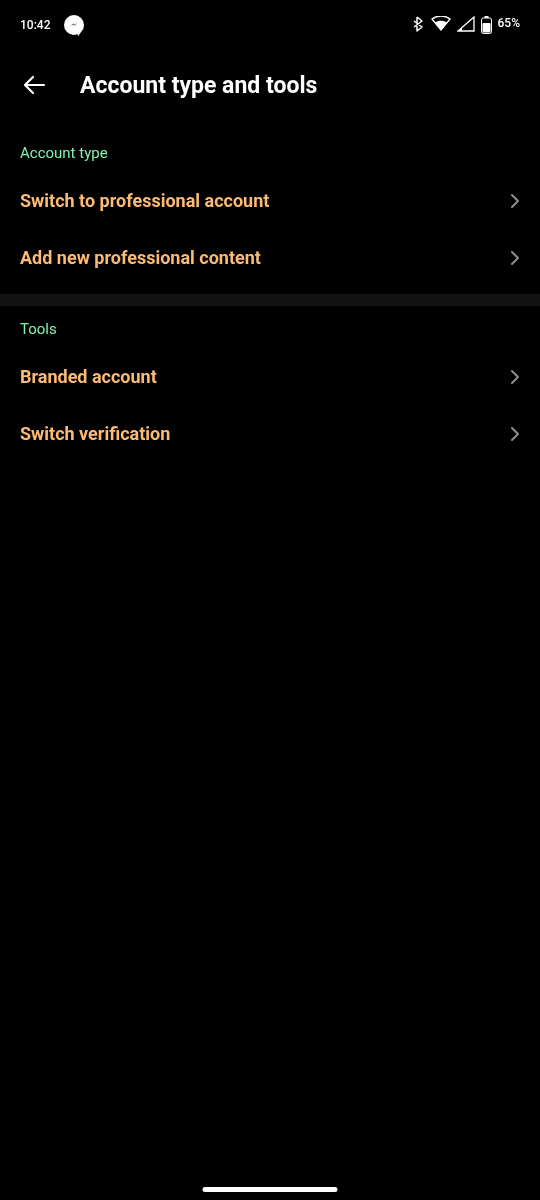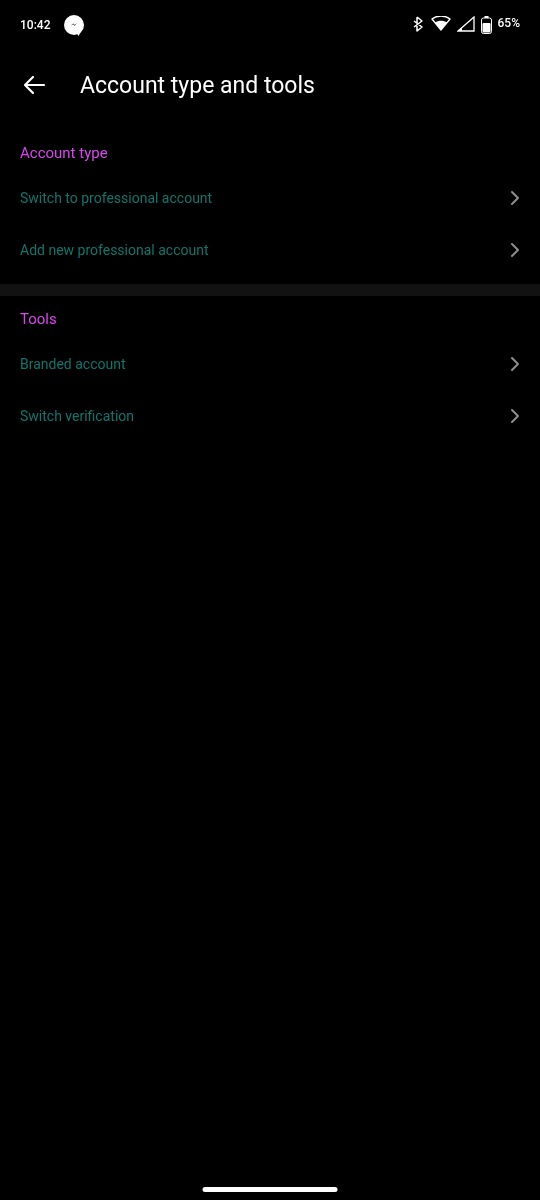--- a/index.html
+++ b/index.html
@@ -67,39 +67,39 @@
     }
     .back-arrow {
       width: 30px;
       height: 30px;
       display: flex;
       align-items: center;
       justify-content: center;
     }
     .header-title {
       font-size: 23px;
-      font-weight: 400;
+      font-weight: 700;
     }
     .section-header {
       padding: 14px 20px 10px 20px;
       font-size: 15px;
-      color: #d946ef;
+      color: #86efac;
       font-weight: 400;
     }
     .list-item {
       display: flex;
       justify-content: space-between;
       align-items: center;
       padding: 18px 20px;
       cursor: pointer;
     }
     .list-item-label {
-      font-size: 14px;
-      color: #0f766e;
-      font-weight: 400;
+      font-size: 18px;
+      color: #fdba74;
+      font-weight: 700;
     }
     .chevron {
       color: #8e8e8e;
       display: flex;
       align-items: center;
     }
     .section-divider {
       height: 12px;
       background: #121212;
       margin: 8px 0 0 0;
@@ -162,21 +162,21 @@
 <div class="list-item">
   <span class="list-item-label">Switch to professional account</span>
   <span class="chevron">
     <svg width="10" height="16" viewBox="0 0 10 16">
         <path d="M2 2 L8 8 L2 14" stroke="#8e8e8e" stroke-width="2" fill="none" stroke-linecap="round" stroke-linejoin="round"></path>
       </svg>
   </span>
 </div>
 
 <div class="list-item">
-  <span class="list-item-label">Add new professional account</span>
+  <span class="list-item-label">Add new professional content</span>
   <span class="chevron">
     <svg width="10" height="16" viewBox="0 0 10 16">
         <path d="M2 2 L8 8 L2 14" stroke="#8e8e8e" stroke-width="2" fill="none" stroke-linecap="round" stroke-linejoin="round"></path>
       </svg>
   </span>
 </div>
 
 <div class="section-divider"></div>
 
 <div class="section-header">Tools</div>

